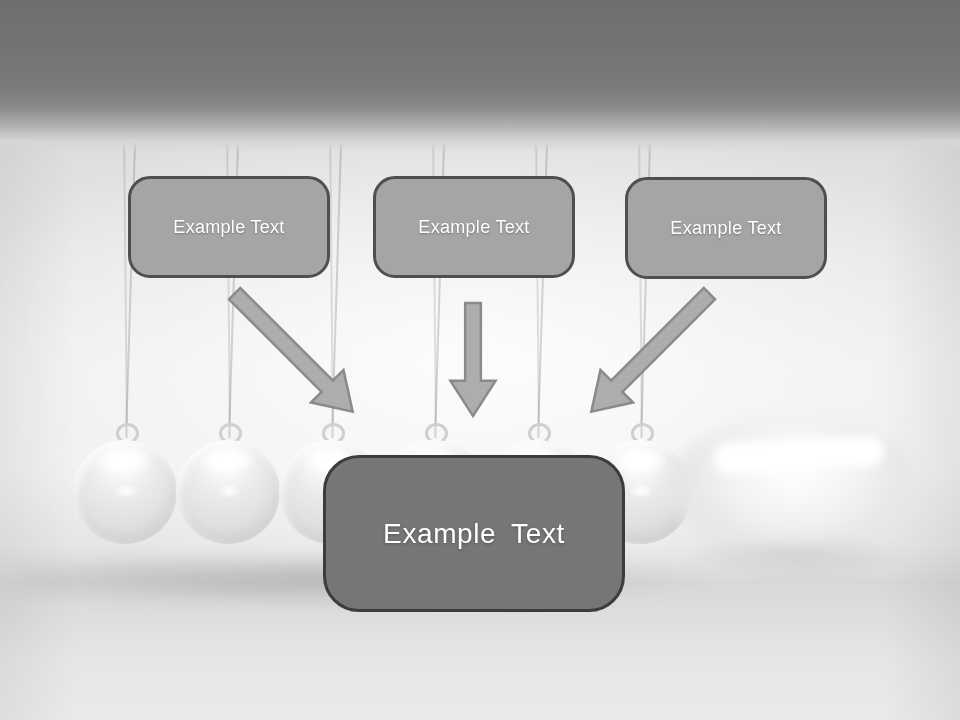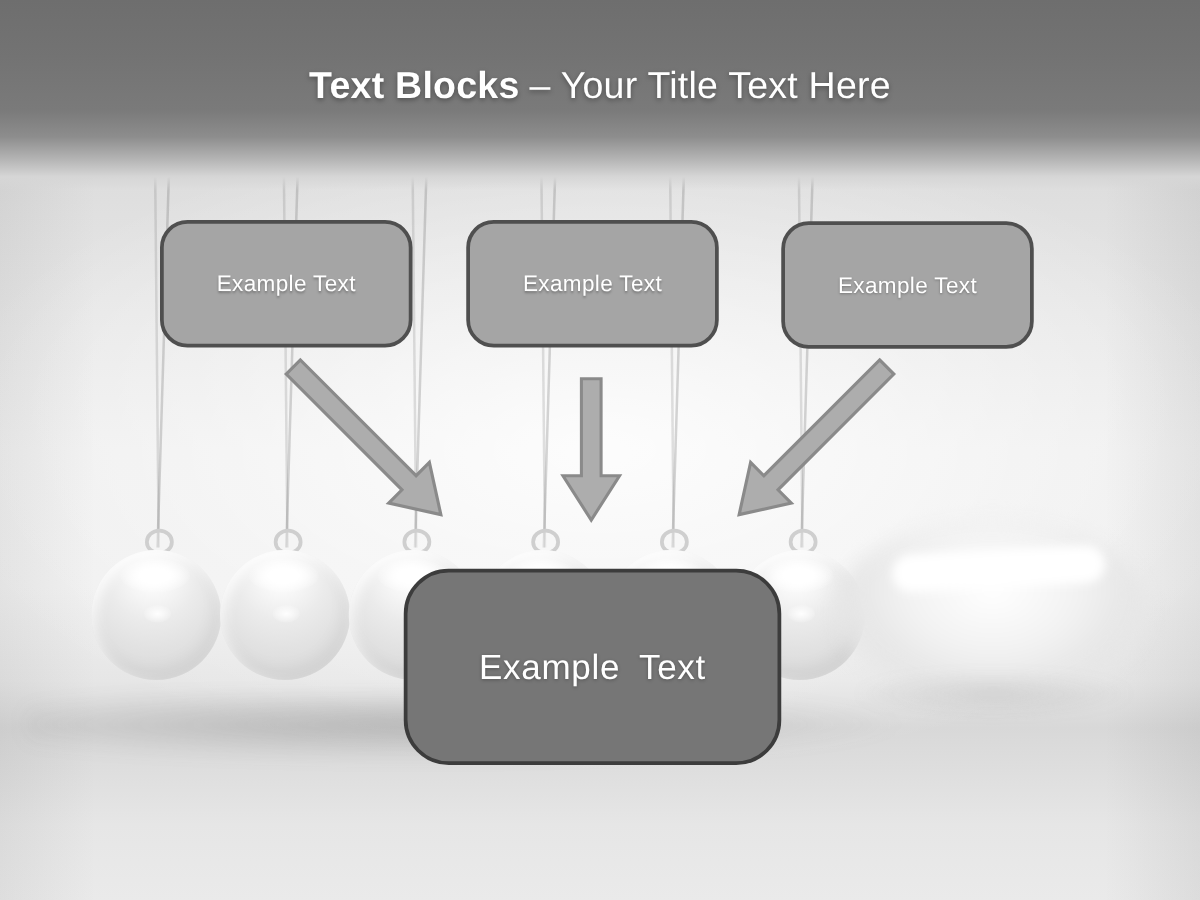--- a/index.html
+++ b/index.html
@@ -94,23 +94,20 @@
   <div class="ball" style="left:485px"></div>
   <div class="ball" style="left:588px"></div>
 
   <div class="swing"></div>
   <div class="swing-hl"></div>
 
   <div class="floor-shadow"></div>
   <div class="floor-shadow2"></div>
 
   <div class="header"></div>
-  <div class="title">
-    <span class="tb">Text Blocks</span><span class="td">–</span><span class="tr">Your Title Text Here</span>
-  </div>
 
   <div class="tbox tbox1">
     <span class="lbl">Example Text</span>
   </div>
   <div class="tbox tbox2">
     <span class="lbl">Example Text</span>
   </div>
   <div class="tbox tbox3">
     <span class="lbl">Example Text</span>
   </div>

